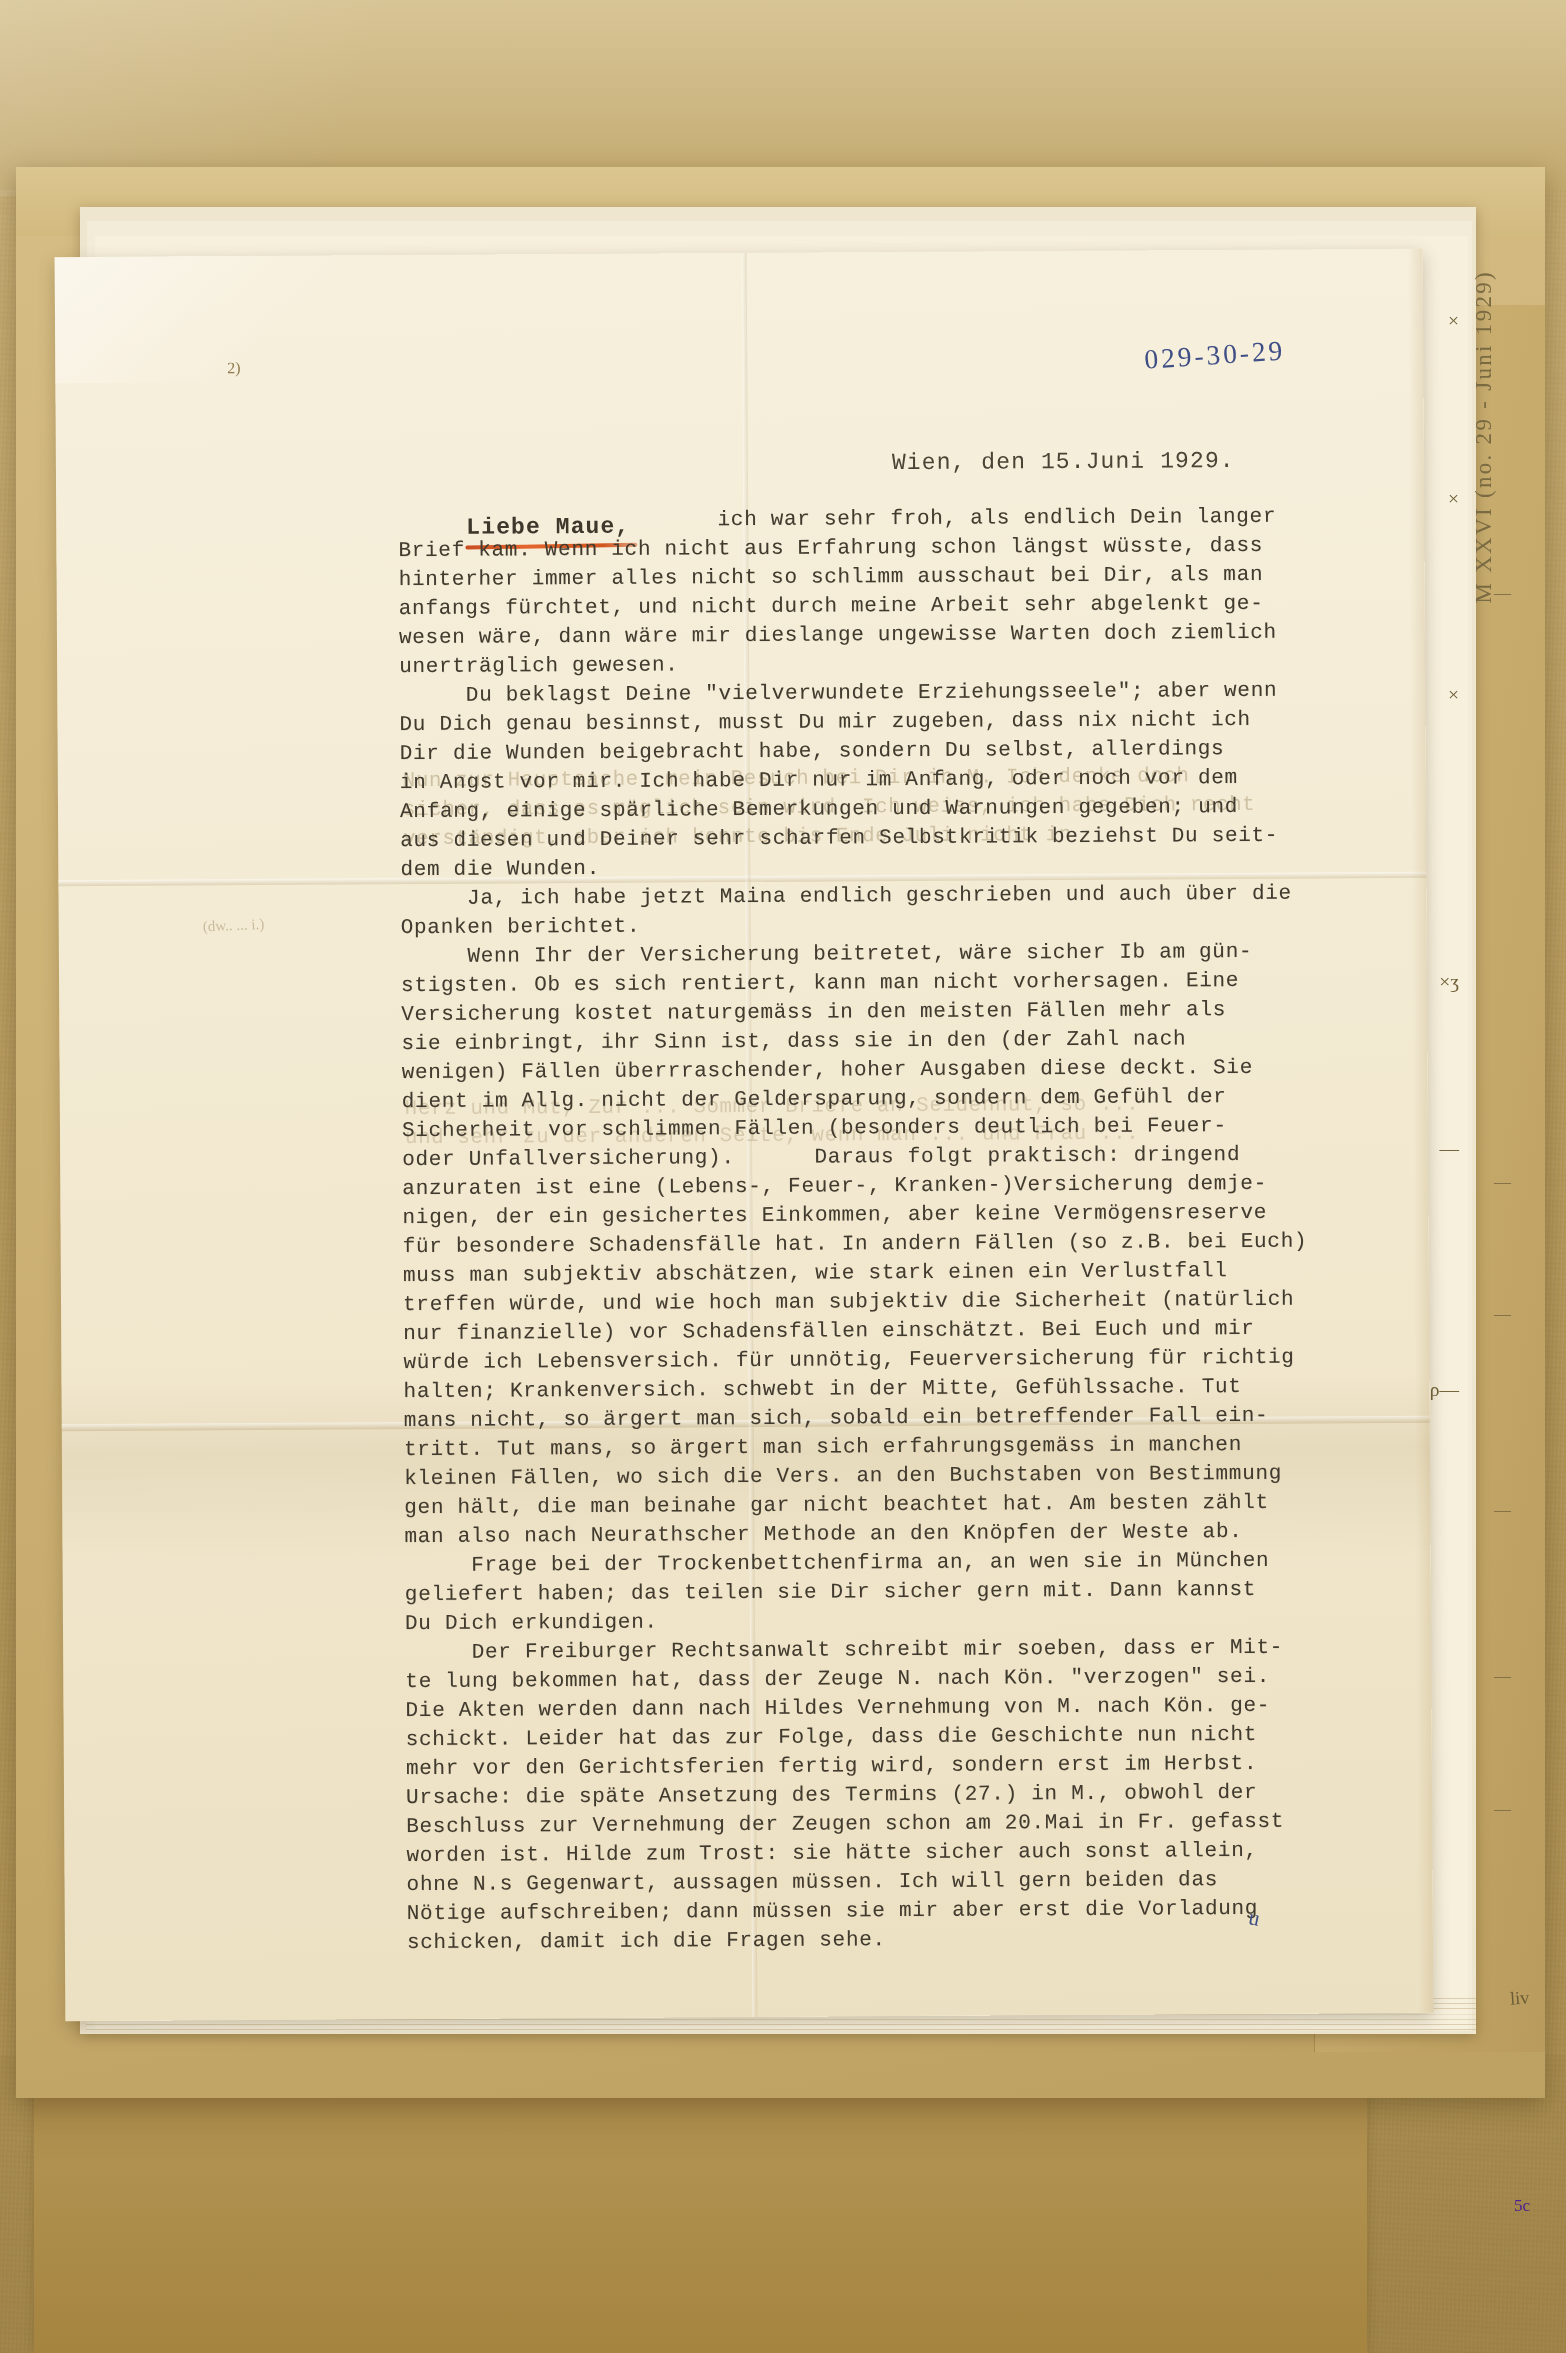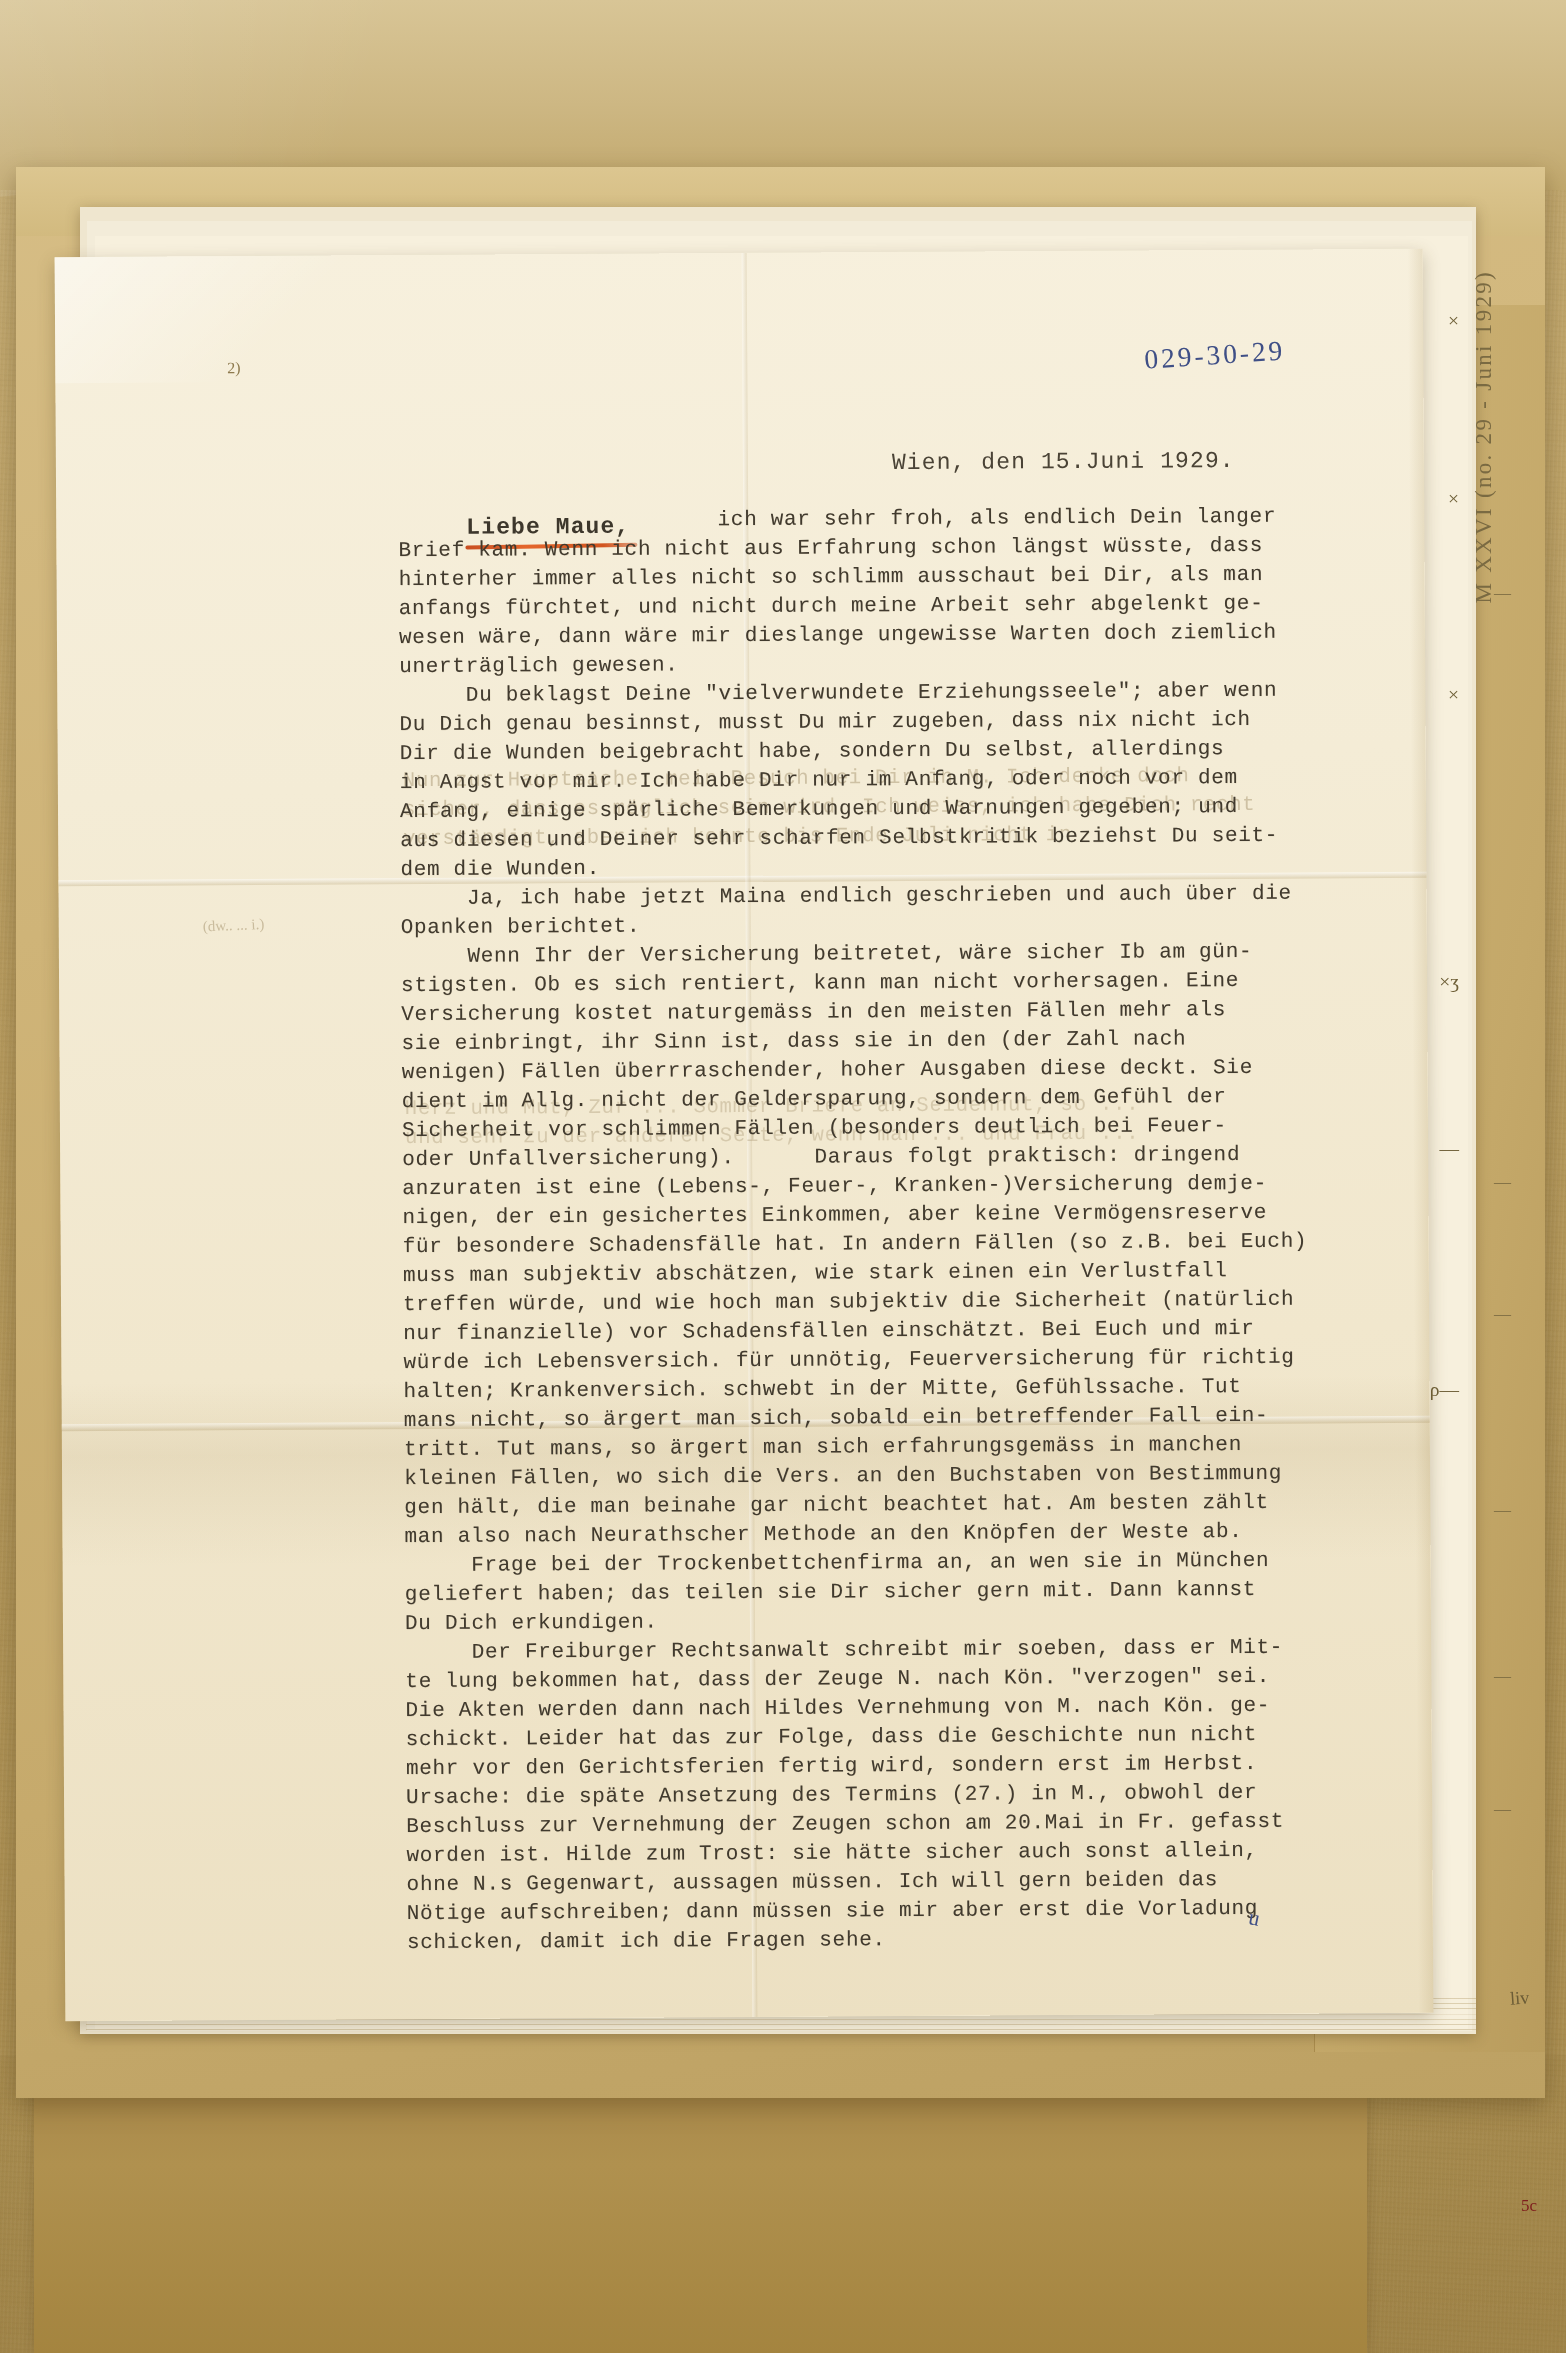--- a/index.html
+++ b/index.html
@@ -266,23 +266,23 @@
   .pencil-scrawl {
     position: absolute;
     right: 37px; bottom: 345px;
     font-size: 18.4px;
     color: #6b5c36;
     font-family: "Liberation Serif", serif;
     transform: rotate(-4deg);
   }
   .corner-scrawl {
     position: absolute;
-    right: 29px; bottom: 138px;
+    right: 36px; bottom: 138px;
     font-size: 17px;
-    color: #7f1d1d;
+    color: #4c1d95;
     font-family: "Liberation Serif", serif;
   }
   .ink-mark {
     position: absolute;
     left: 1184px; top: 1655px;
     font-size: 22px;
     color: #3f4f86;
     font-family: "Liberation Serif", serif;
     transform: rotate(12deg);
   }

